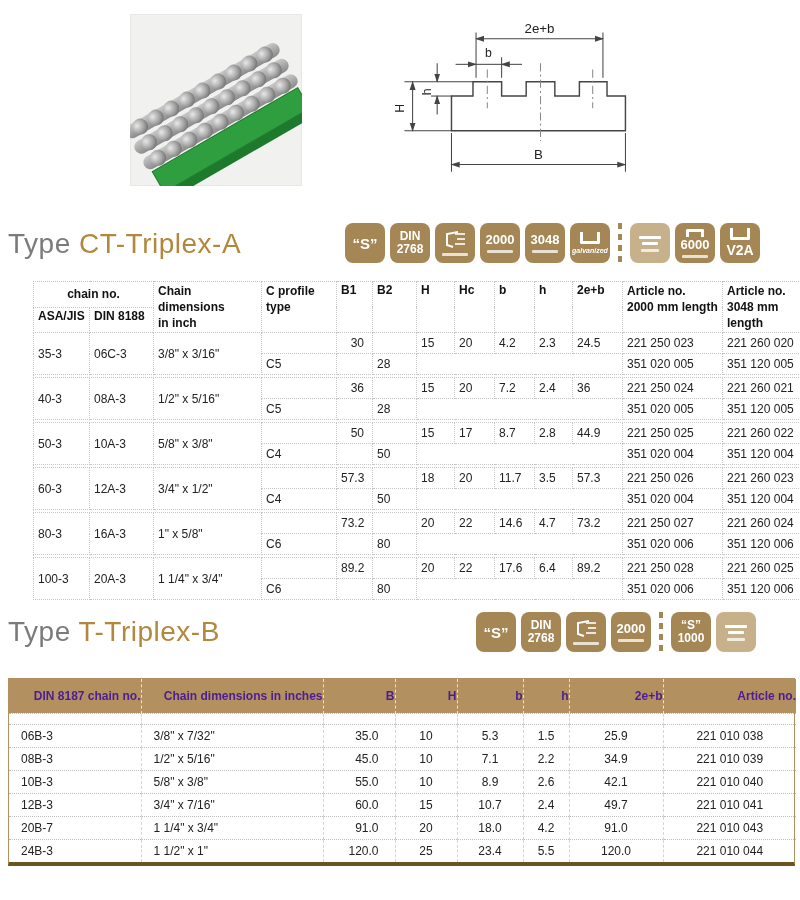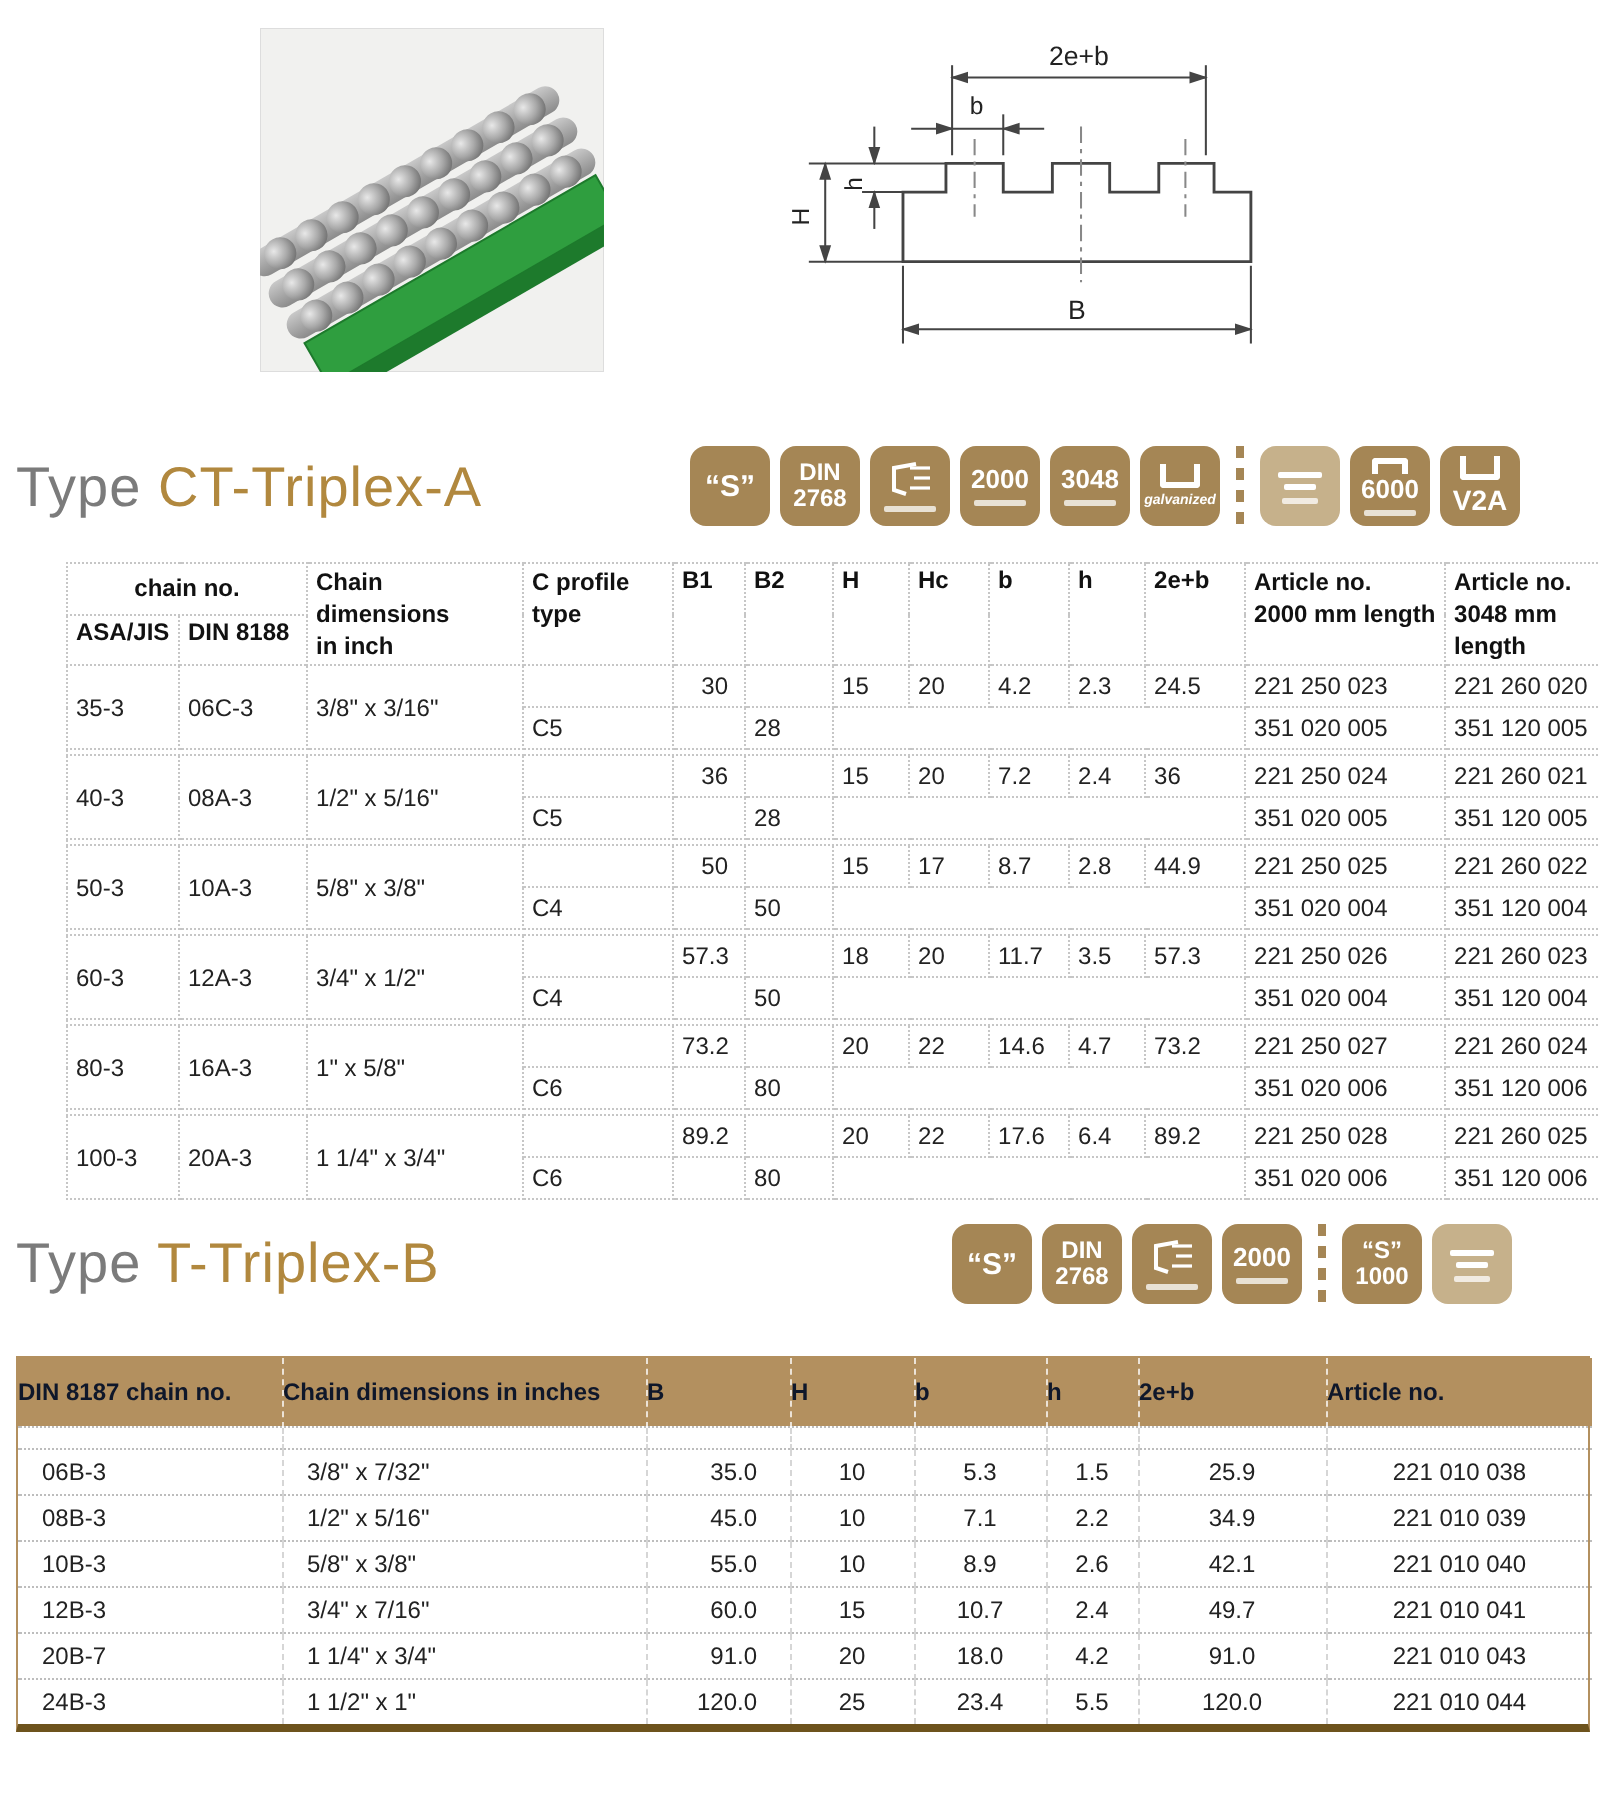--- a/index.html
+++ b/index.html
@@ -48,22 +48,22 @@
   #tableA td { color:#222; vertical-align:middle; }
   #tableA tr.r1 { height:21px; } #tableA tr.r2 { height:21px; }
   #tableA tr.gap td { height:3px; padding:0; }
   #tableA td.ar { text-align:right; padding-right:8px; }
   .hl2 { display:block; line-height:16px; }
 
   
   #tbB { position:absolute; left:8px; top:678px; width:787px;
          border:1px solid #b3905f; border-bottom:4px solid #6d531d; background:#fff; }
   #tableB { width:100%; border-collapse:collapse; table-layout:fixed; }
-  #tableB th { background:#b3905f; color:#0f172a; font-size:12px; font-weight:bold; height:34px;
-               border-right:1px dashed rgba(255,255,255,.75); text-align:left;margin-top:34px; }
+  #tableB th { background:#b3905f; color:#4c1d95; font-size:12px; font-weight:bold; height:34px;
+               border-right:1px dashed rgba(255,255,255,.75); text-align:right;margin-top:34px; }
   #tableB th:last-child { border-right:none; }
   #tableB tr.gapB td { height:11px; border-right:1px dashed #d6d6d6; }
   #tableB tr.gapB td:last-child { border-right:none; }
   #tableB tbody td { font-size:12px; color:#222; height:23px; border-top:1px dotted #bdbdbd;
                      border-right:1px dashed #d6d6d6; text-align:center; }
   #tableB tbody td:last-child { border-right:none; }
   #tableB td.cl { text-align:left; padding-left:12px; }
   #tableB td.cr { text-align:right; padding-right:16px; }
 </style>
 </head>

